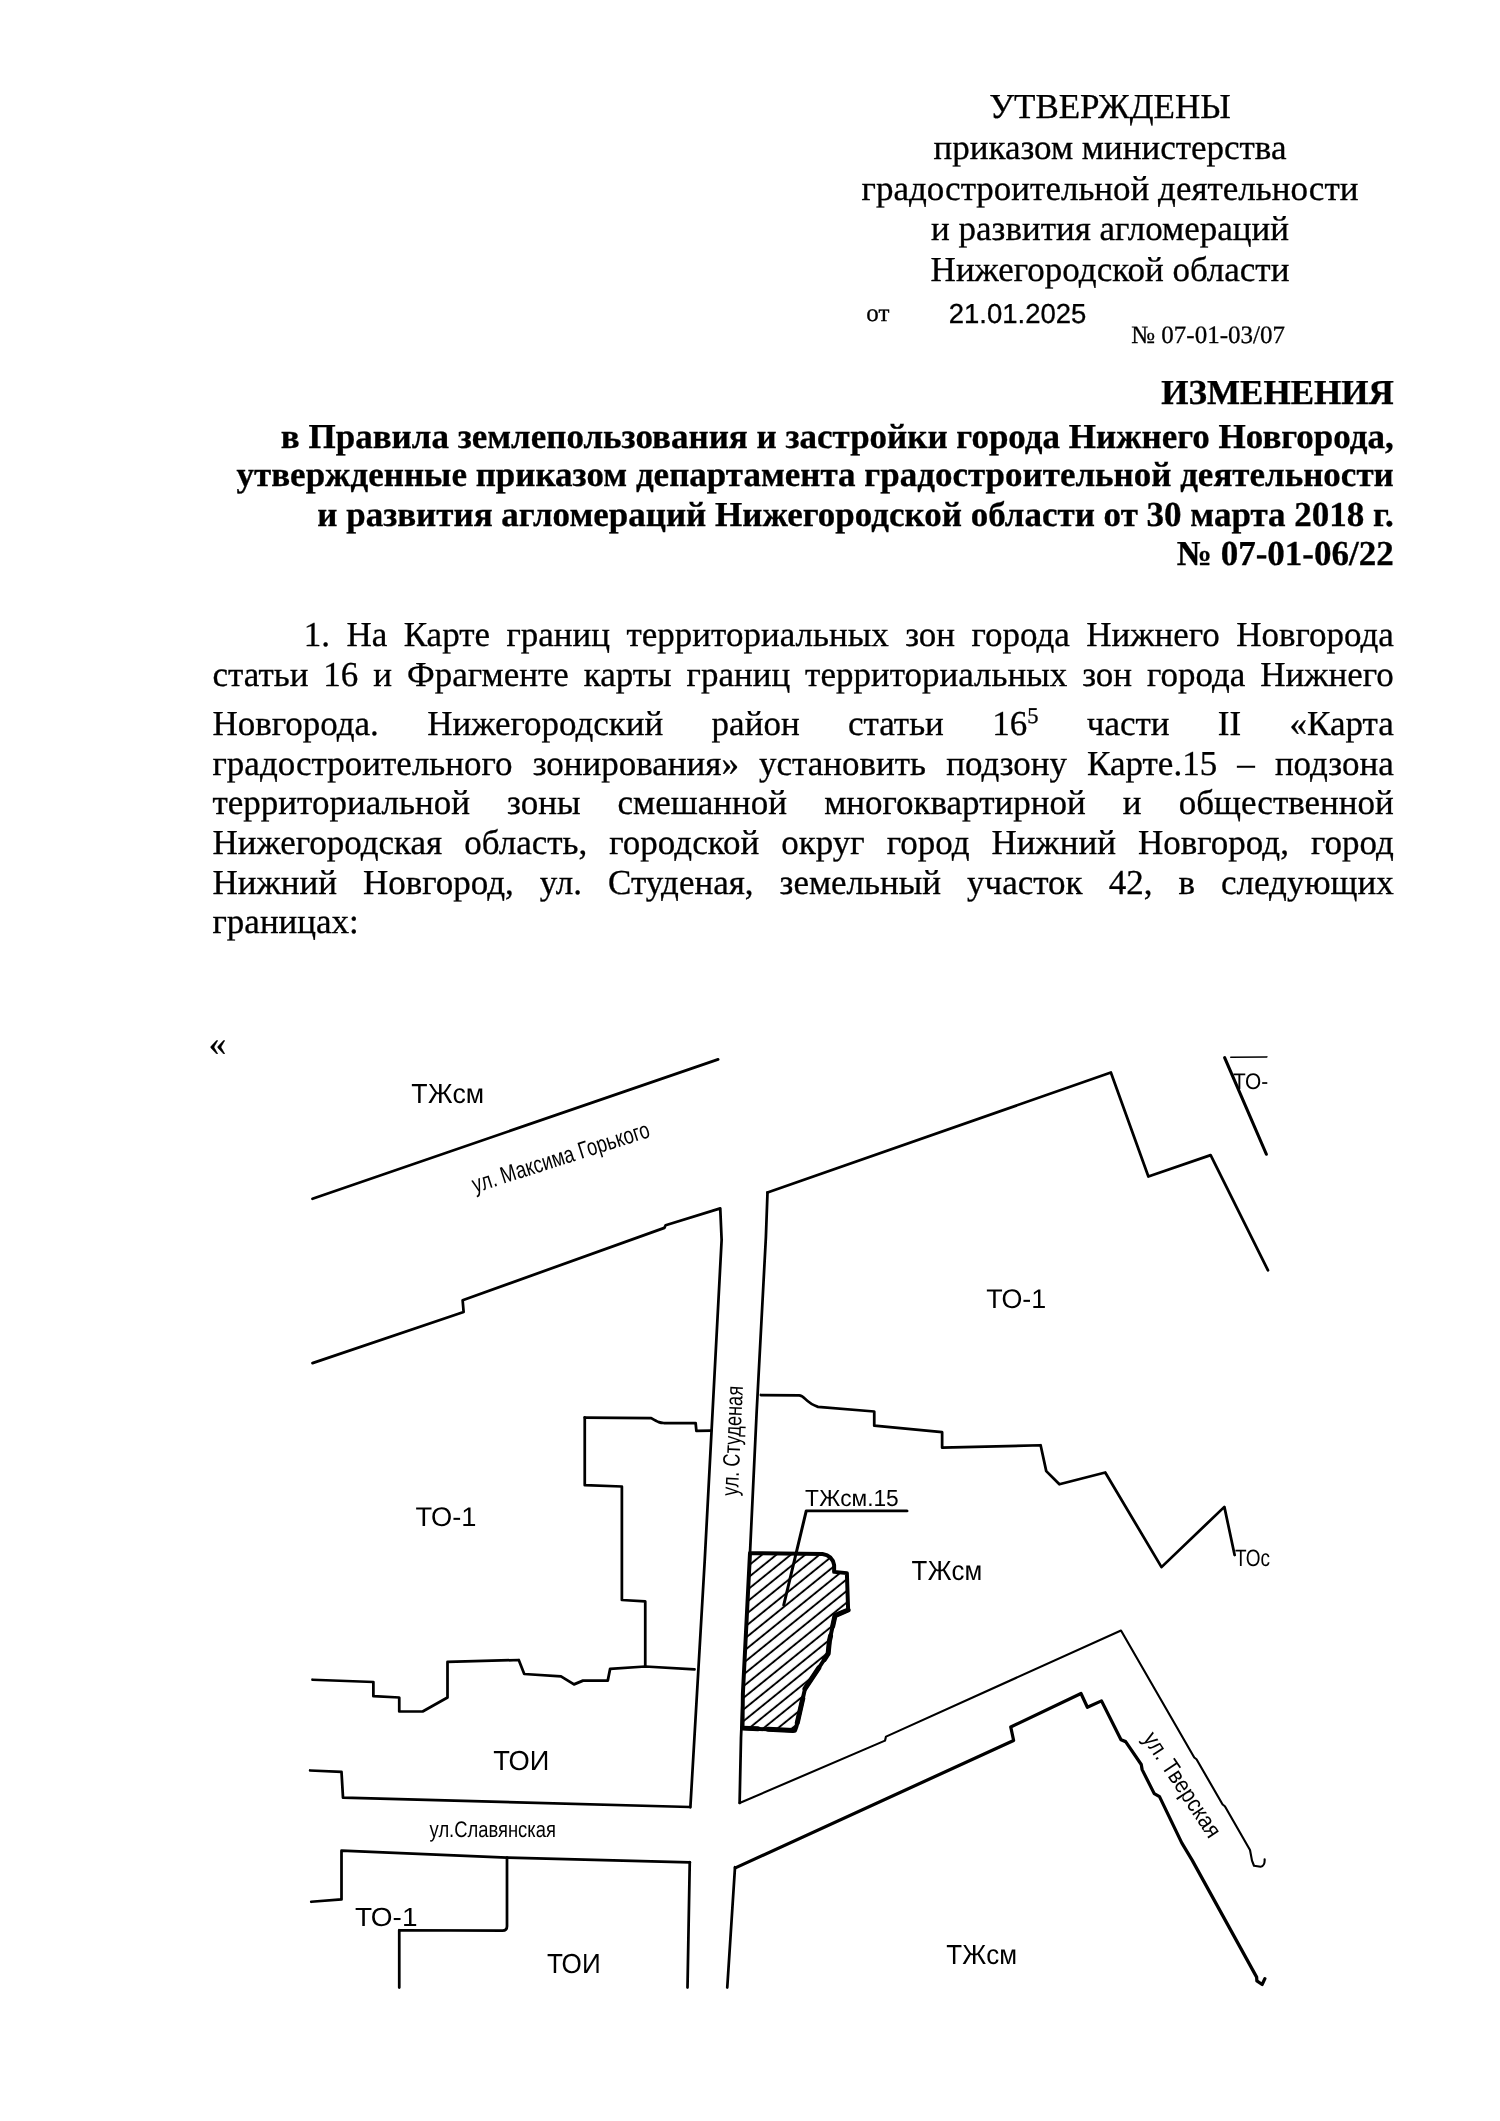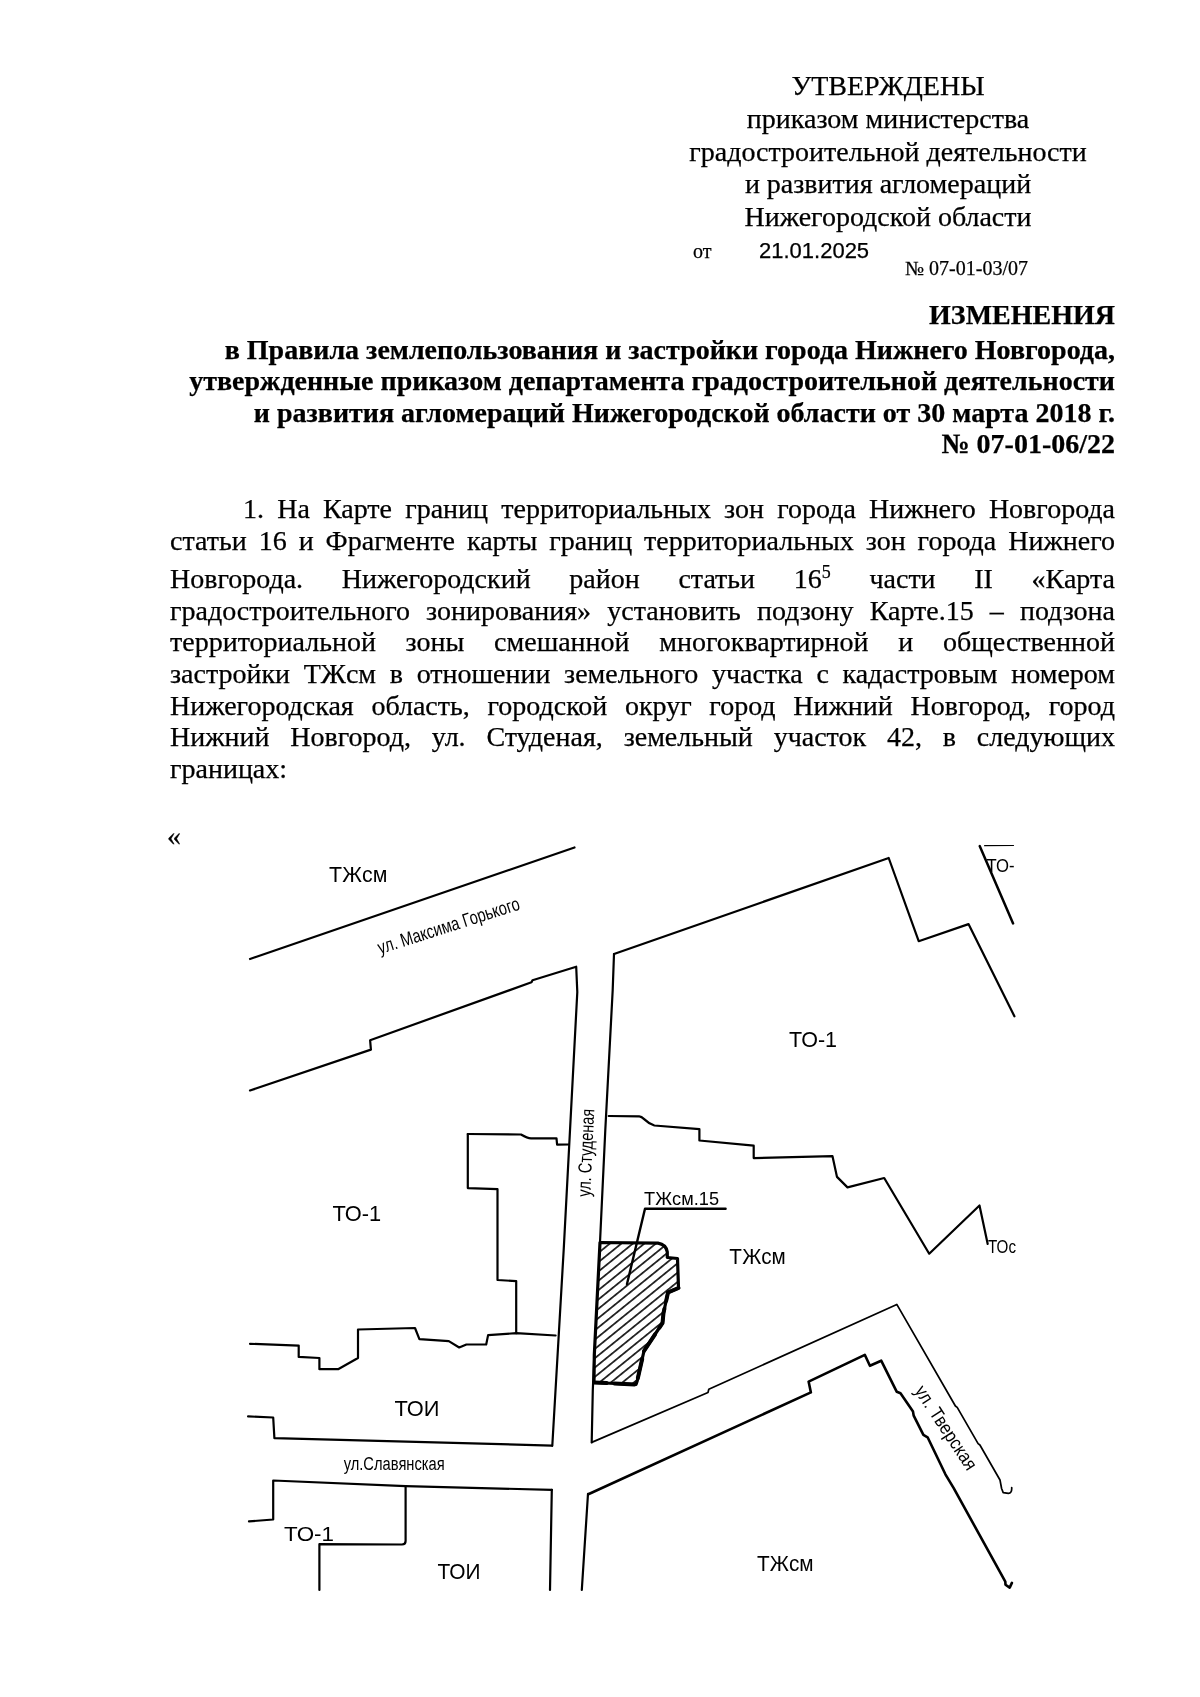--- a/index.html
+++ b/index.html
@@ -32,21 +32,20 @@
 утвержденные приказом департамента градостроительной деятельности<br>
 и развития агломераций Нижегородской области от 30 марта 2018 г.<br>
 № 07-01-06/22</div>
 
 <div class="bodytxt">
 <div class="jl" style="text-indent:73px;">1. На Карте границ территориальных зон города Нижнего Новгорода</div>
 <div class="jl">статьи 16 и Фрагменте карты границ территориальных зон города Нижнего</div>
 <div class="jl">Новгорода. Нижегородский район статьи 16<sup style="font-size:18px;">5</sup> части II «Карта</div>
 <div class="jl">градостроительного зонирования» установить подзону Карте.15 – подзона</div>
 <div class="jl">территориальной зоны смешанной многоквартирной и общественной</div>
-<div class="jl">застройки ТЖсм в отношении земельного участка с кадастровым номером</div>
 <div class="jl">Нижегородская область, городской округ город Нижний Новгород, город</div>
 <div class="jl">Нижний Новгород, ул. Студеная, земельный участок 42, в следующих</div>
 <div>границах:</div>
 </div>
 <div class="q">«</div>
 
 <svg style="position:absolute;left:0;top:0;" width="1200" height="1697" viewBox="0 0 1200 1697">
 <defs>
 <pattern id="hatch" width="20" height="7.24" patternUnits="userSpaceOnUse" patternTransform="rotate(-39)">
   <path d="M0,3.6 L20,3.6" stroke="#000" stroke-width="1.55" fill="none"></path>

